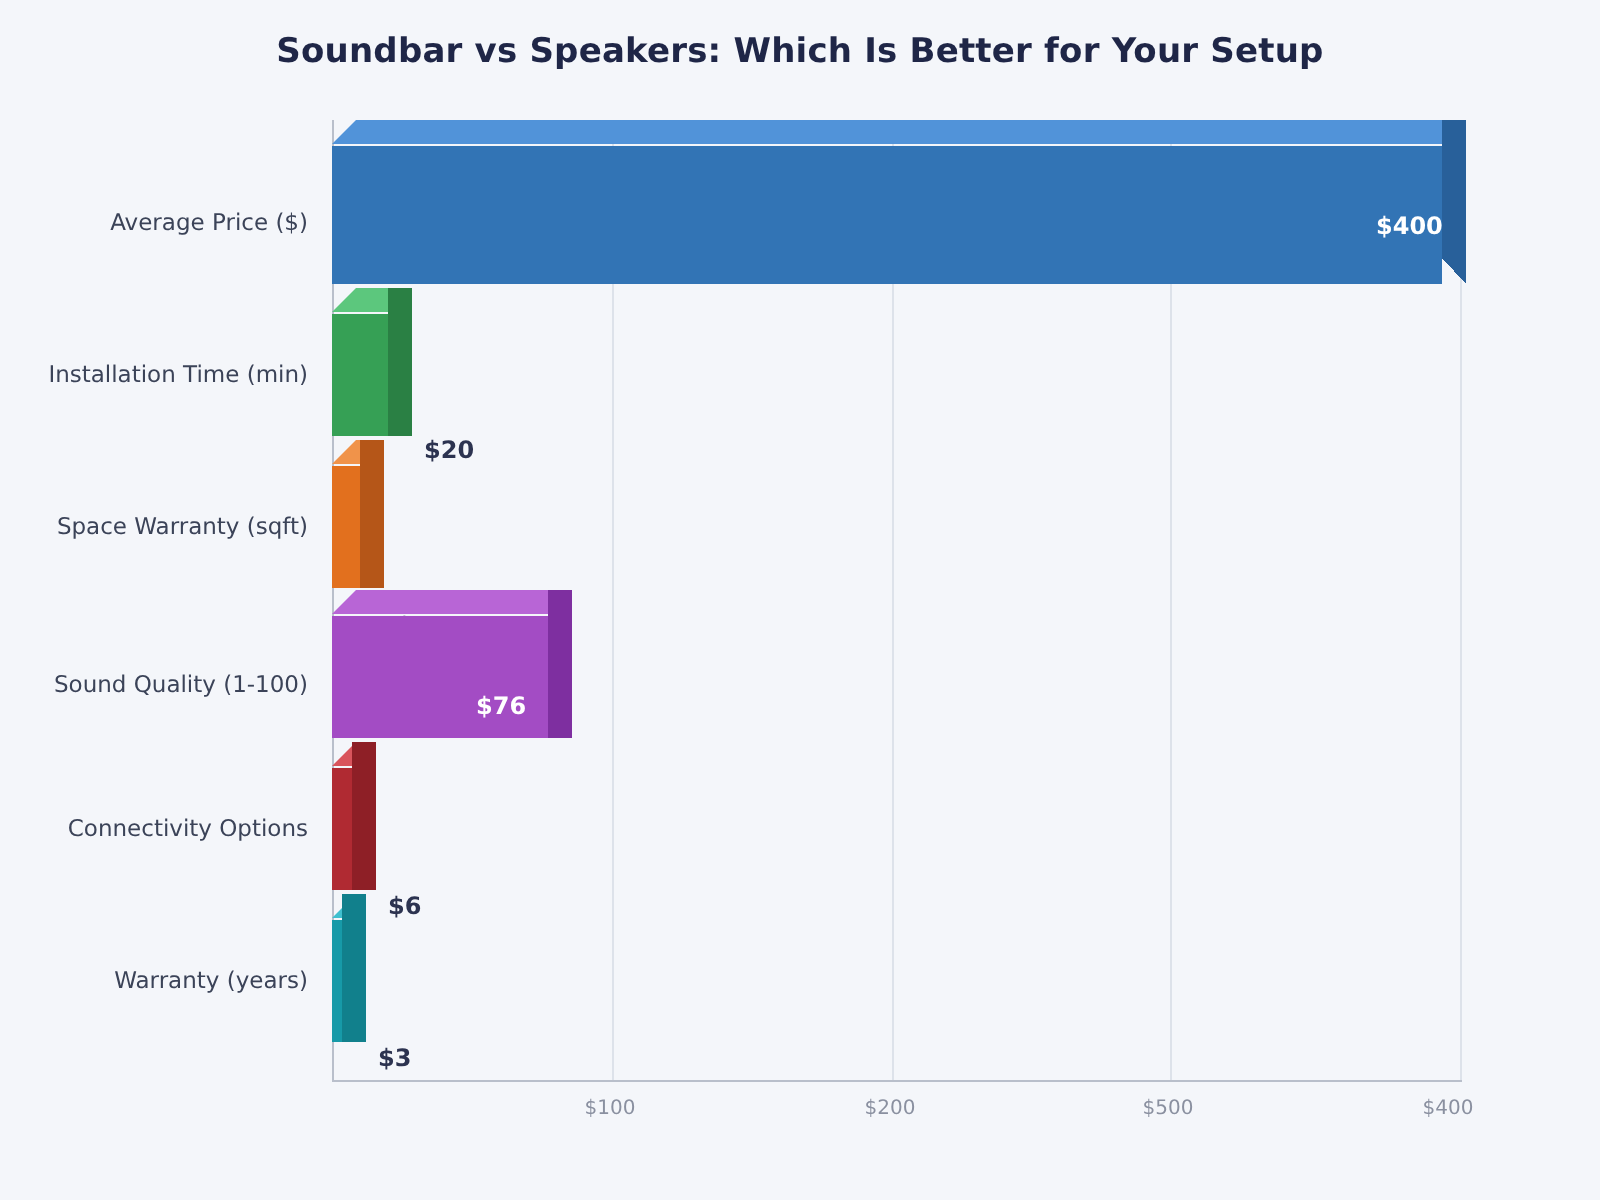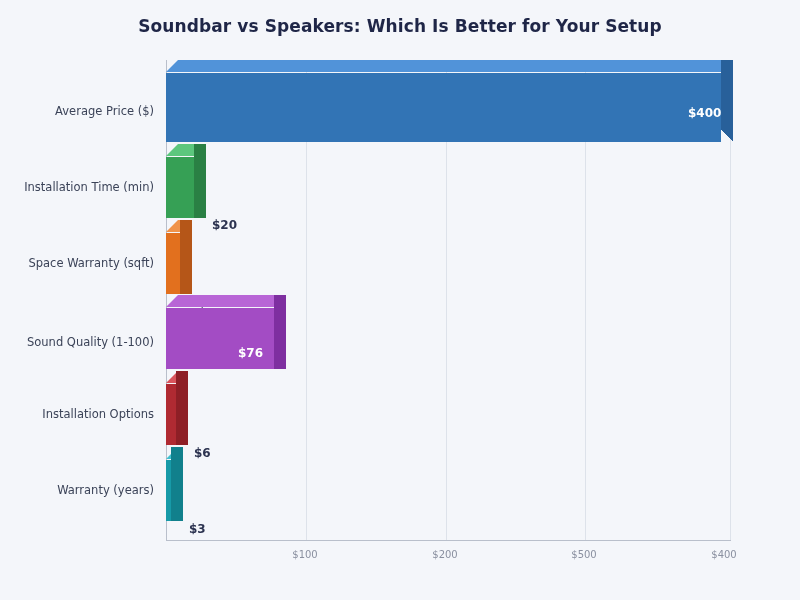--- a/index.html
+++ b/index.html
@@ -119,21 +119,21 @@
 <body>
 
 <div id="chart-root">
 
   <div id="chart-title">Soundbar vs Speakers: Which Is Better for Your Setup</div>
 
   <div class="ylabel" style="top:111px;">Average Price ($)</div>
   <div class="ylabel" style="top:187px;">Installation Time (min)</div>
   <div class="ylabel" style="top:263px;">Space Warranty (sqft)</div>
   <div class="ylabel" style="top:342px;text-align:center;">Sound Quality (1-100)</div>
-  <div class="ylabel" style="top:414px;">Installation Options</div>
+  <div class="ylabel" style="top:414px;">Connectivity Options</div>
   <div class="ylabel" style="top:490px;text-align:center;">Warranty (years)</div>
 
   <div id="plot-area">
     <div class="gridline" style="left:139px;"></div>
     <div class="gridline" style="left:279px;"></div>
     <div class="gridline" style="left:418px;"></div>
     <div id="plot-right-edge"></div>
   </div>
 
   <div class="xtick" style="left:305px;">$100</div>

